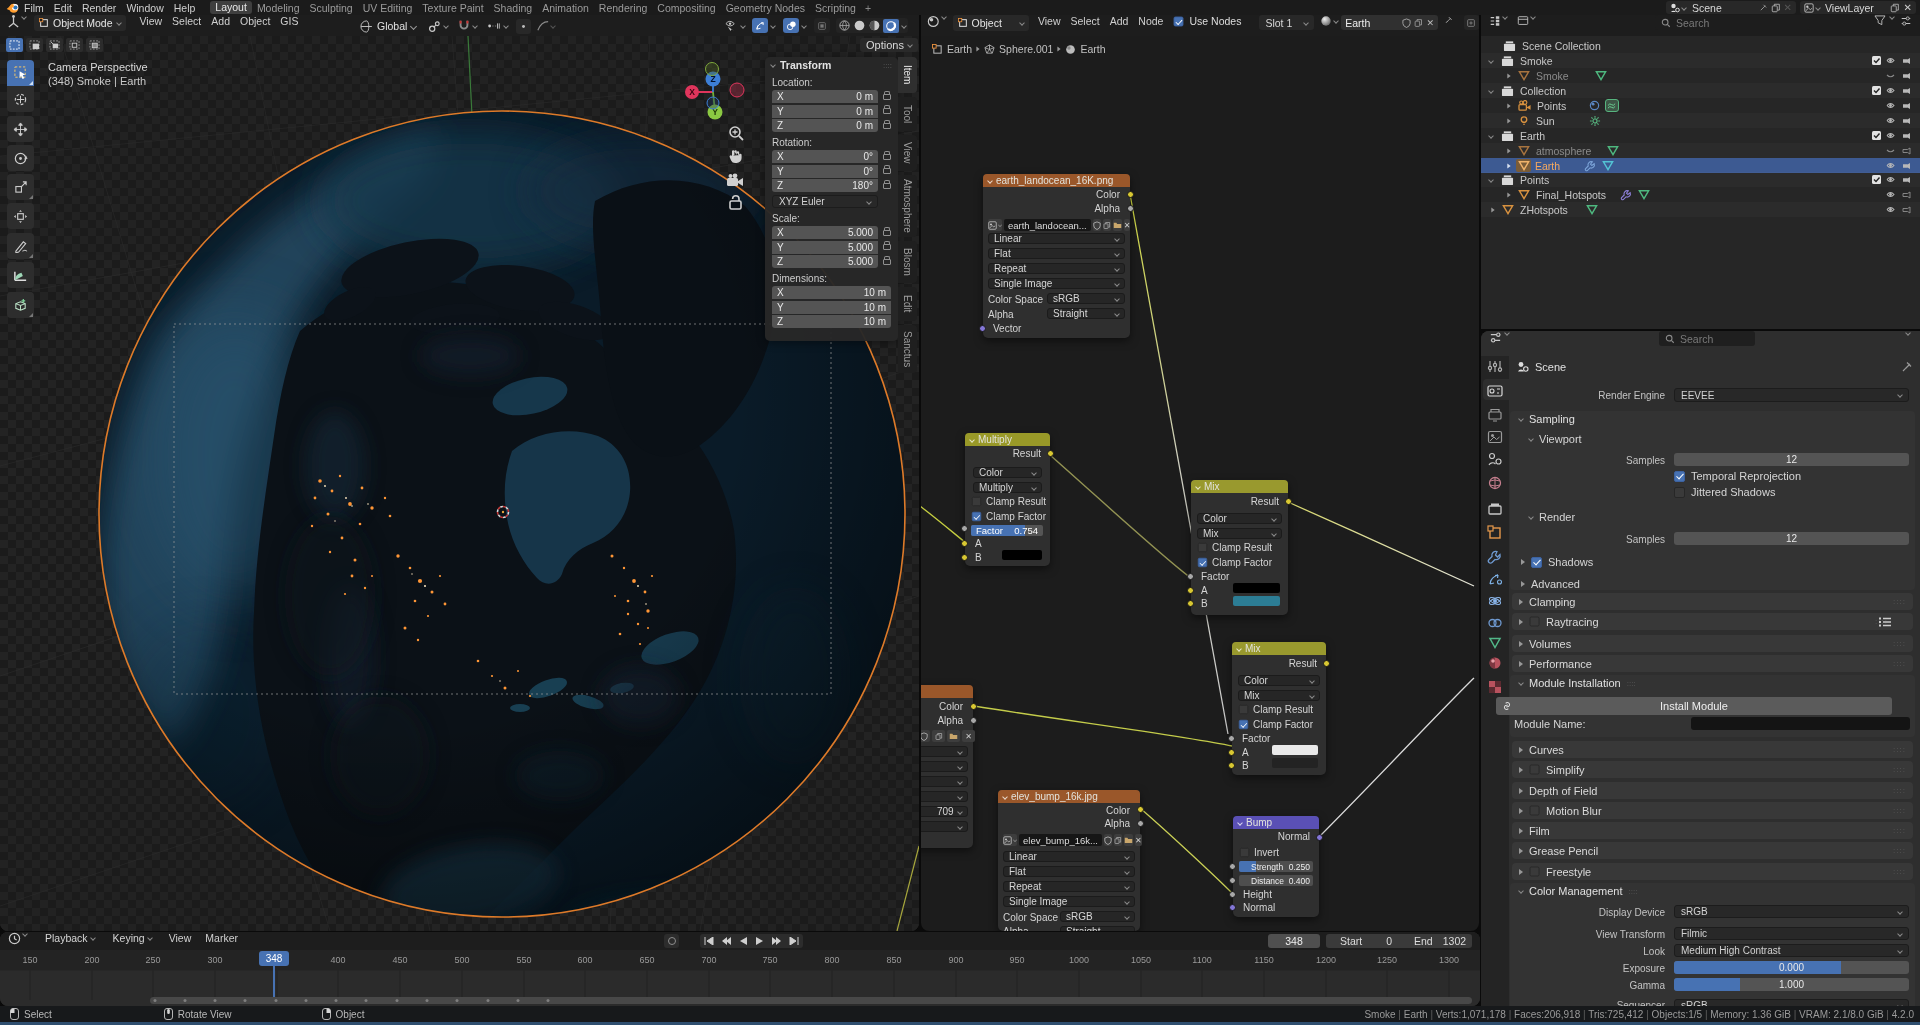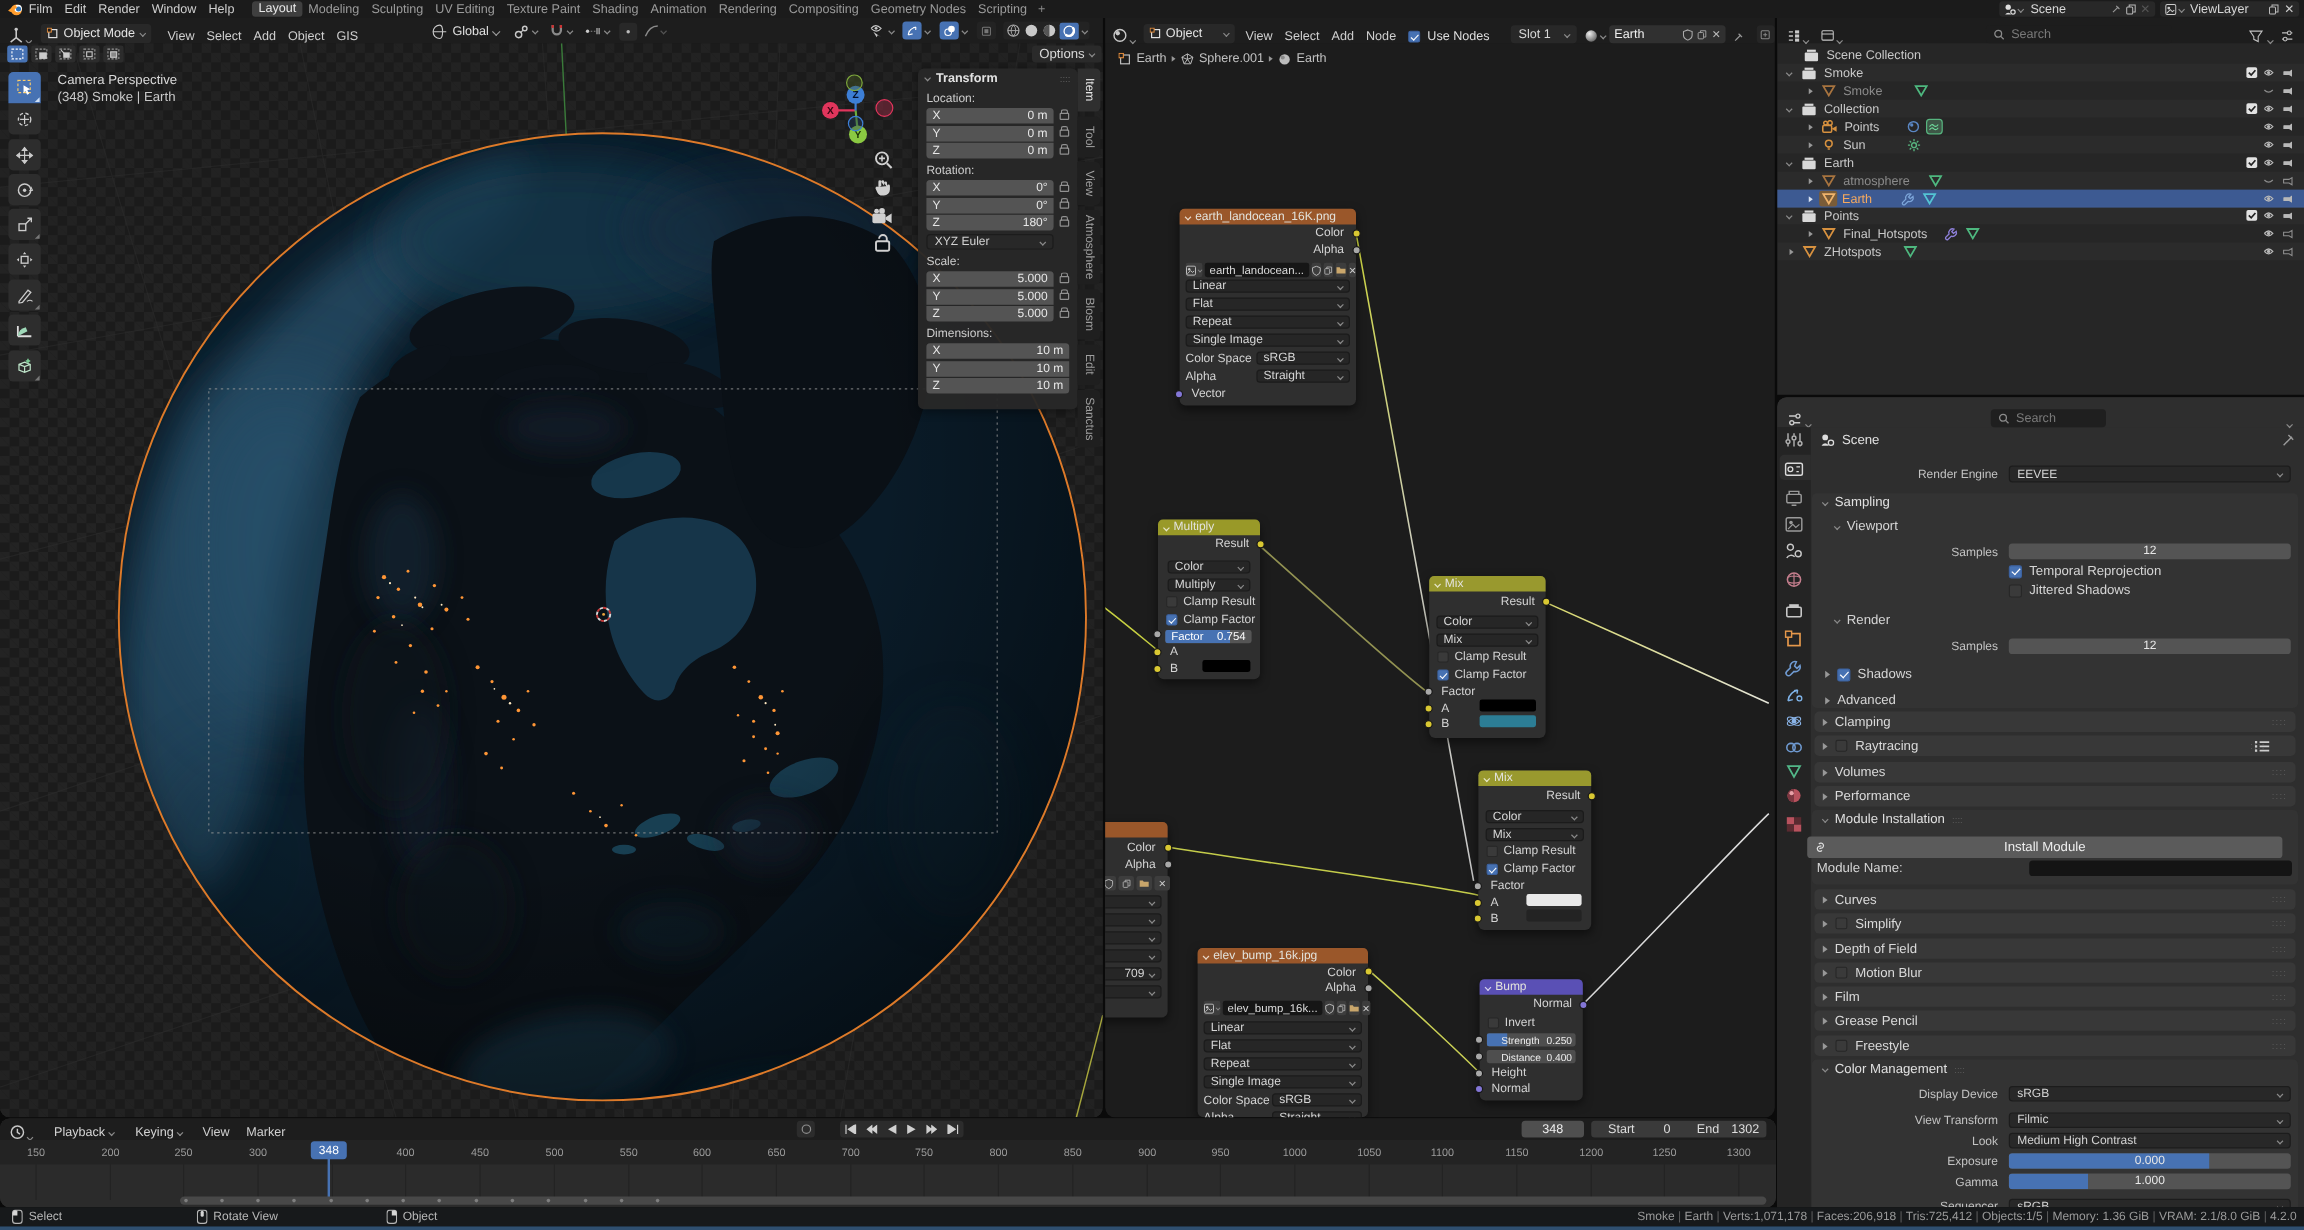--- a/index.html
+++ b/index.html
@@ -11,21 +11,21 @@
 .cvs{width:4px;height:4px;border-right:1.2px solid #8a8a8a;border-bottom:1.2px solid #8a8a8a;transform:rotate(45deg);flex:none}
 .tr{width:0;height:0;border-top:3.5px solid transparent;border-bottom:3.5px solid transparent;border-left:4.5px solid #989898;flex:none}
 .ck{width:11px;height:11px;border-radius:2px;background:#3a3a3a;border:1px solid #272727;position:relative;flex:none}
 .ck.on{background:#4772b3;border-color:#3c62a0}
 .ck.on:after{content:"";position:absolute;left:3px;top:0.5px;width:3px;height:6px;border:solid #fff;border-width:0 1.6px 1.6px 0;transform:rotate(43deg)}
 .dd{background:#282828;border:1px solid #1c1c1c;border-radius:3px;color:#d2d2d2;display:flex;align-items:center;padding:0 6px;font-size:10px}
 .sp{flex:1}
 .val{background:#545454;border-radius:3px;color:#e8e8e8;display:flex;align-items:center;font-size:10px;overflow:hidden}
 .lock{width:8px;height:6px;border:1px solid #909090;border-radius:1px;position:relative;flex:none}
 .lock:before{content:"";position:absolute;left:0px;top:-4px;width:4px;height:3px;border:1px solid #909090;border-bottom:none;border-radius:2px 2px 0 0}
-.hdr{background:#1d1d1d;display:flex;align-items:flex-end;font-size:10.5px}
+.hdr{background:#1d1d1d;display:flex;align-items:flex-start;font-size:10.5px}
 .mi{padding:0 5px;color:#cfcfcf}
 .seg{background:#282828;border-radius:3px;display:flex;align-items:center}
 .ph{background:#383838;border-radius:4px;display:flex;align-items:center;color:#dadada;position:absolute;left:31px;width:401px;height:17px;padding:0 7px;gap:6px;font-size:11px}
 .ph .grip{margin-left:auto;color:#5a5a5a;font-size:8px;letter-spacing:1px}
 .plabel{position:absolute;color:#c3c3c3;font-size:10px;text-align:right}
 .sock{width:7px;height:7px;border-radius:50%;border:1px solid #171717;position:absolute}
 .nrow{position:absolute;font-size:10px;color:#d4d4d4}
 .ndd{position:absolute;background:#262626;border:1px solid #1b1b1b;border-radius:3px;display:flex;align-items:center;padding:0 5px;font-size:10px;color:#d6d6d6}
 .node{position:absolute;background:#2f2f2f;border-radius:5px;box-shadow:0 3px 8px rgba(0,0,0,.5)}
 .nhdr{position:absolute;left:0;right:0;top:0;height:13px;border-radius:4px 4px 0 0;display:flex;align-items:center;padding:0 5px;gap:4px;color:#e2e2dc;font-size:10px}
@@ -1469,21 +1469,21 @@
       <span>Performance</span>
       <span class="grip">::::</span>
     </div>
 
   <div class="a" style="left:29px;top:344px;width:405px;height:62px;background:#333333;border-radius:4px"></div>
   <div class="a fx" style="left:38px;top:346px;gap:6px;color:#e0e0e0">
       <div class="cvs"></div>
       <span>Module Installation</span>
       <span style="margin-left:auto;margin-right:8px;color:#5a5a5a;font-size:8px">::::</span>
     </div>
-  <div class="a fx" style="left:25px;top:366px;width:396px;height:18px;background:#5b5b5b;border-radius:3px">
+  <div class="a fx" style="left:15px;top:366px;width:396px;height:18px;background:#5b5b5b;border-radius:3px">
     <svg style="margin-left:5px" width="12" height="12" viewBox="0 0 14 14">
         <path d="M5.5 4 a2.5 2.5 0 1 1 2 4 l-1.5 .3 M8.5 10 a2.5 2.5 0 1 1 -2 -4 l1.5 -.3" fill="none" stroke="#ddd" stroke-width="1.2"></path>
       </svg>
     <span style="position:absolute;left:0;right:0;text-align:center;color:#eee">Install Module</span>
   </div>
   <div class="a" style="left:33px;top:387px;color:#d5d5d5">Module Name:</div>
   <div class="a" style="left:210px;top:386px;width:219px;height:13px;background:#141414;border-radius:3px"></div>
   <div class="ph" style="top:410px">
       <div class="tr"></div>
       <span>Curves</span>

